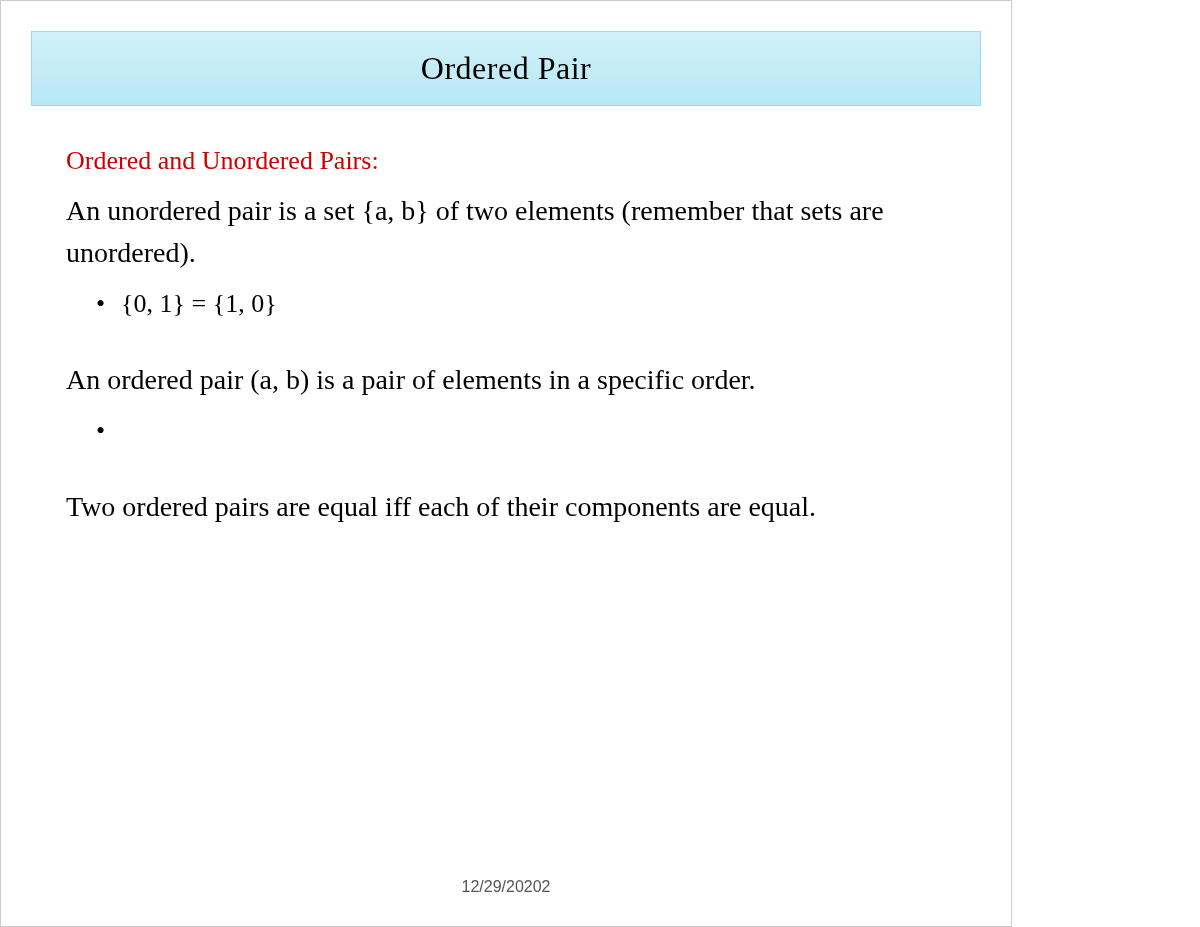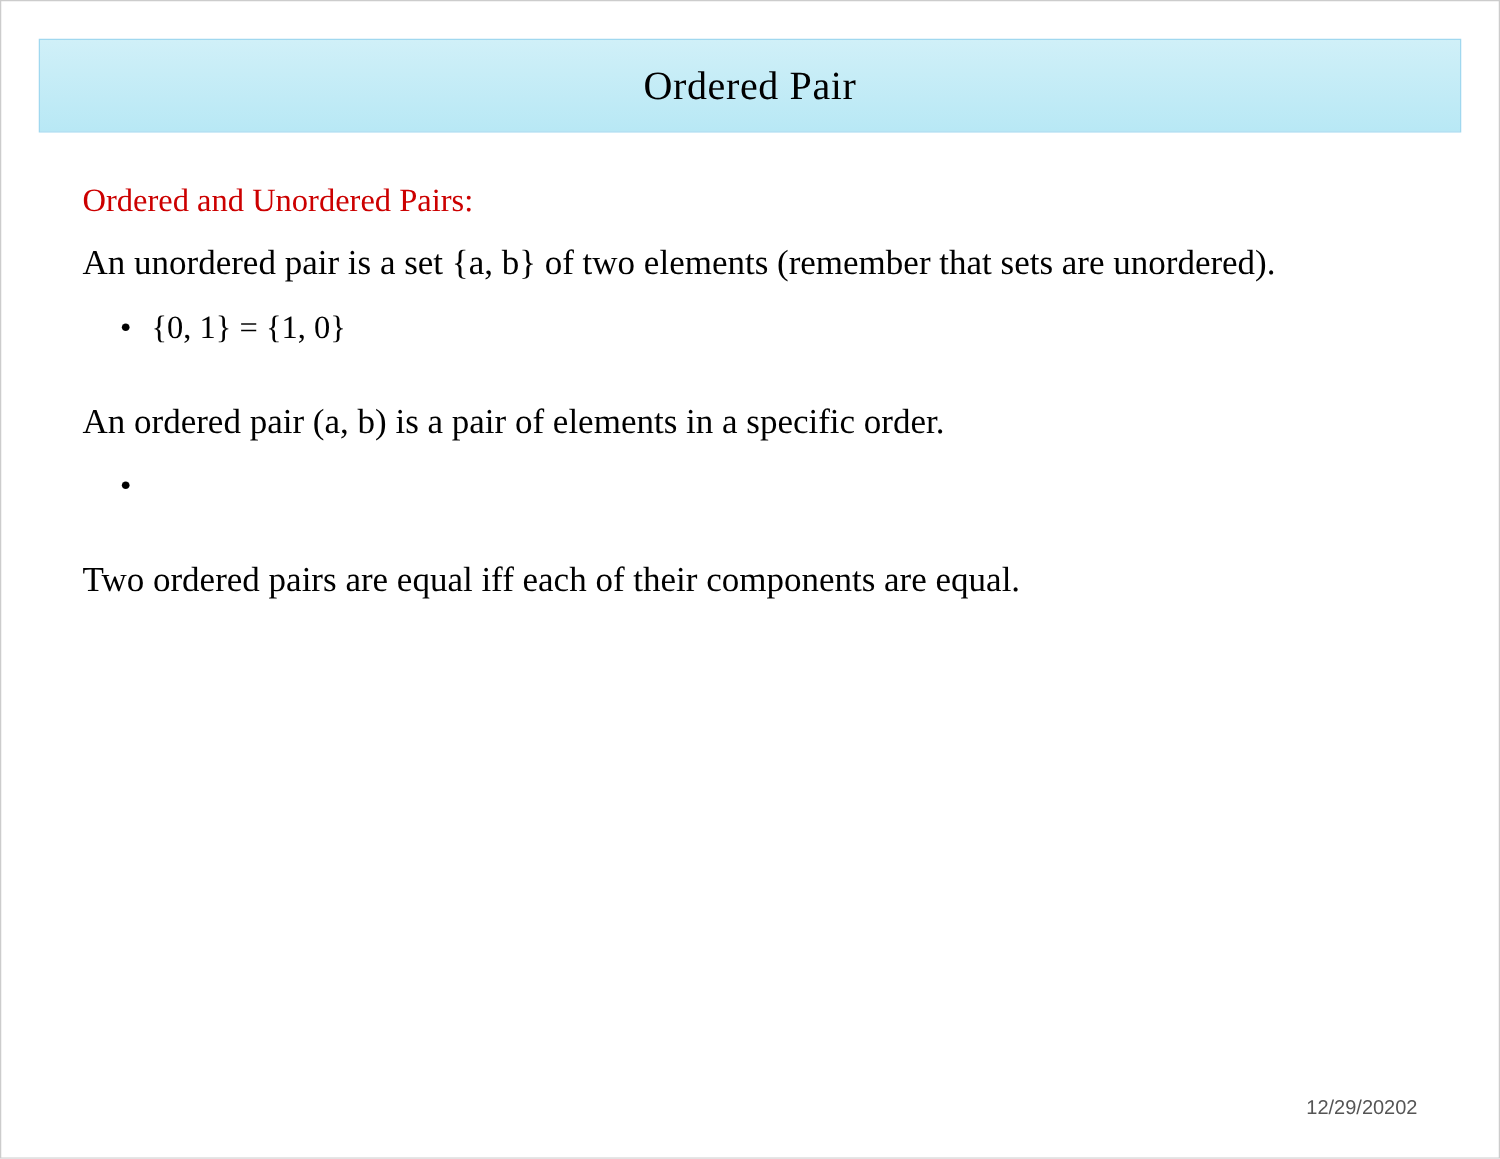--- a/index.html
+++ b/index.html
@@ -11,21 +11,21 @@
     body {
       background: #ffffff;
       font-family: 'Times New Roman', Times, serif;
       width: 1200px;
       height: 927px;
       overflow: hidden;
       position: relative;
     }
 
     .slide-container {
-      width: 1200px;
+      width: 1012px;
       height: 927px;
       background: #ffffff;
       position: relative;
       border: 1px solid #cccccc;
     }
 
     .header-banner {
       width: calc(100% - 60px);
       margin: 30px 30px 0 30px;
       background: linear-gradient(to bottom, #d0f0f8, #b8e8f5);
@@ -82,21 +82,21 @@
     .section-block {
       margin-bottom: 36px;
     }
 
     .footer {
       position: absolute;
       bottom: 30px;
       left: 65px;
       right: 65px;
       display: flex;
-      justify-content: flex-end;
+      justify-content: center;
       align-items: center;
     }
 
     .footer-date {
       font-size: 16px;
       color: #555555;
       font-family: Arial, sans-serif;
     }
 
     .footer-page {

